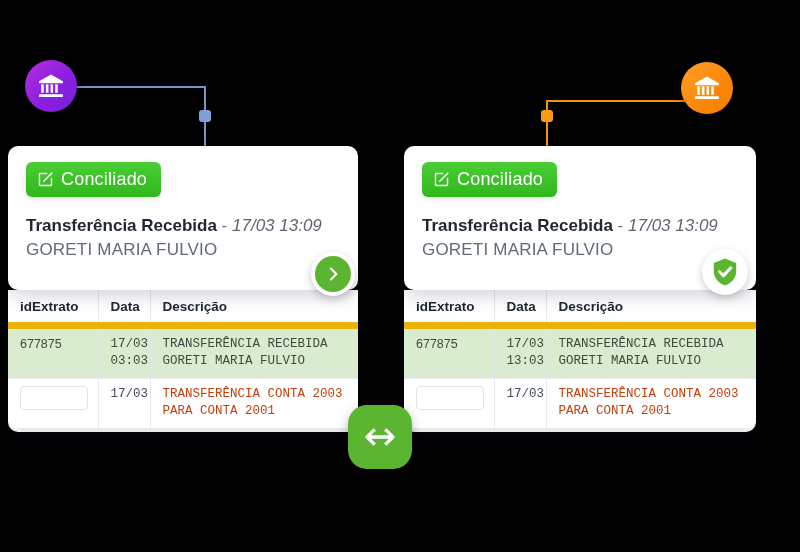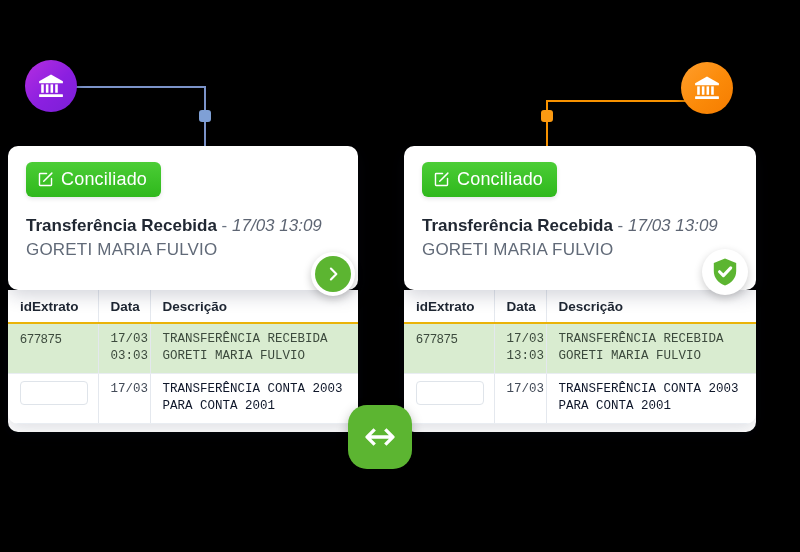--- a/index.html
+++ b/index.html
@@ -66,41 +66,41 @@
     border-radius:0 0 10px 10px;
     box-shadow:0 6px 16px rgba(20,30,60,.13);
     z-index:2;
     overflow:hidden;
   }
   table{border-collapse:collapse;width:100%;table-layout:fixed;}
   th{
     font-size:13.5px;font-weight:bold;color:#1e2632;
     text-align:left;padding:9px 10px 8px 12px;
     background:#fff;
-    border-bottom:2px solid #eab308;
+    border-bottom:7px solid #eab308;
     border-right:1px solid #e4e8ee;
     white-space:nowrap;
   }
   th:last-child{border-right:none;margin-left:32px;}
   td{
     font-size:12.5px;color:#434b58;
     padding:7px 10px 8px 12px;
     vertical-align:top;
     border-bottom:1px solid #e9edf2;
     border-right:1px solid #e4e8ee;
     line-height:1.35;
   }
   td:last-child{border-right:none;}
   tr.matched td{background:#d9ecd0;color:#3c4a3d;}
   tr.matched td .d2{display:block;}
   td .d2{display:block;font-family:Liberation Mono, monospace;}
   .emptybox{
     display:block;height:22px;border:1px solid #dfe4ea;border-radius:4px;background:#fff;
   }
-  .desc-muted{color:#0f172a;}
+  .desc-muted{color:#c2410c;}
 
   
   .footer{
     position:absolute;left:0;right:0;
     background:#fff;border-radius:0 0 10px 10px;
     box-shadow:0 6px 16px rgba(20,30,60,.12);
     z-index:1;
     padding:8px;
     box-sizing:border-box;
   }

